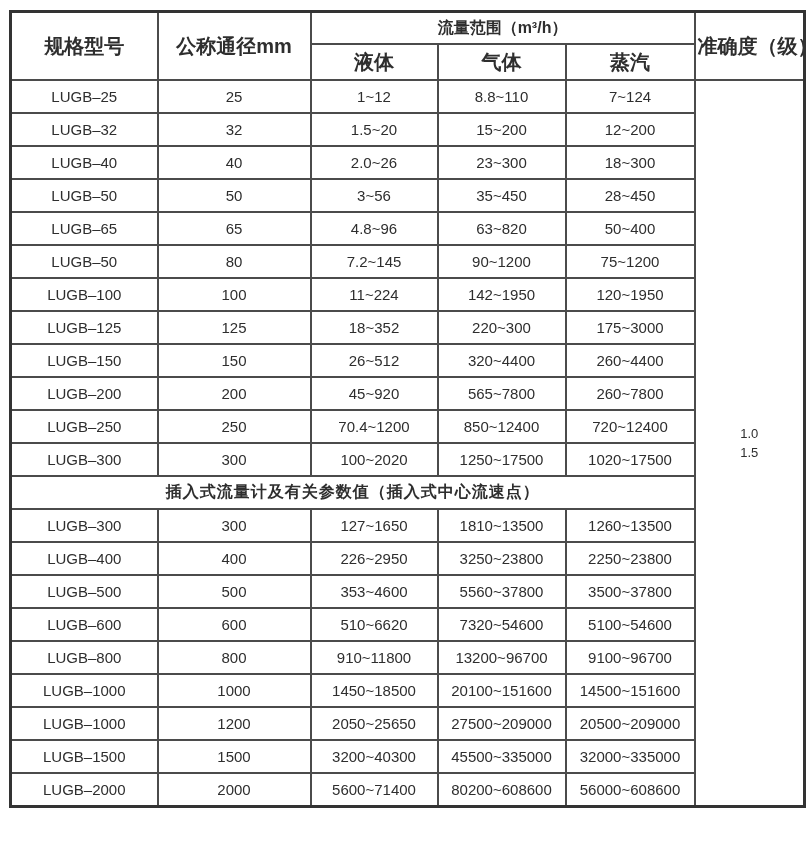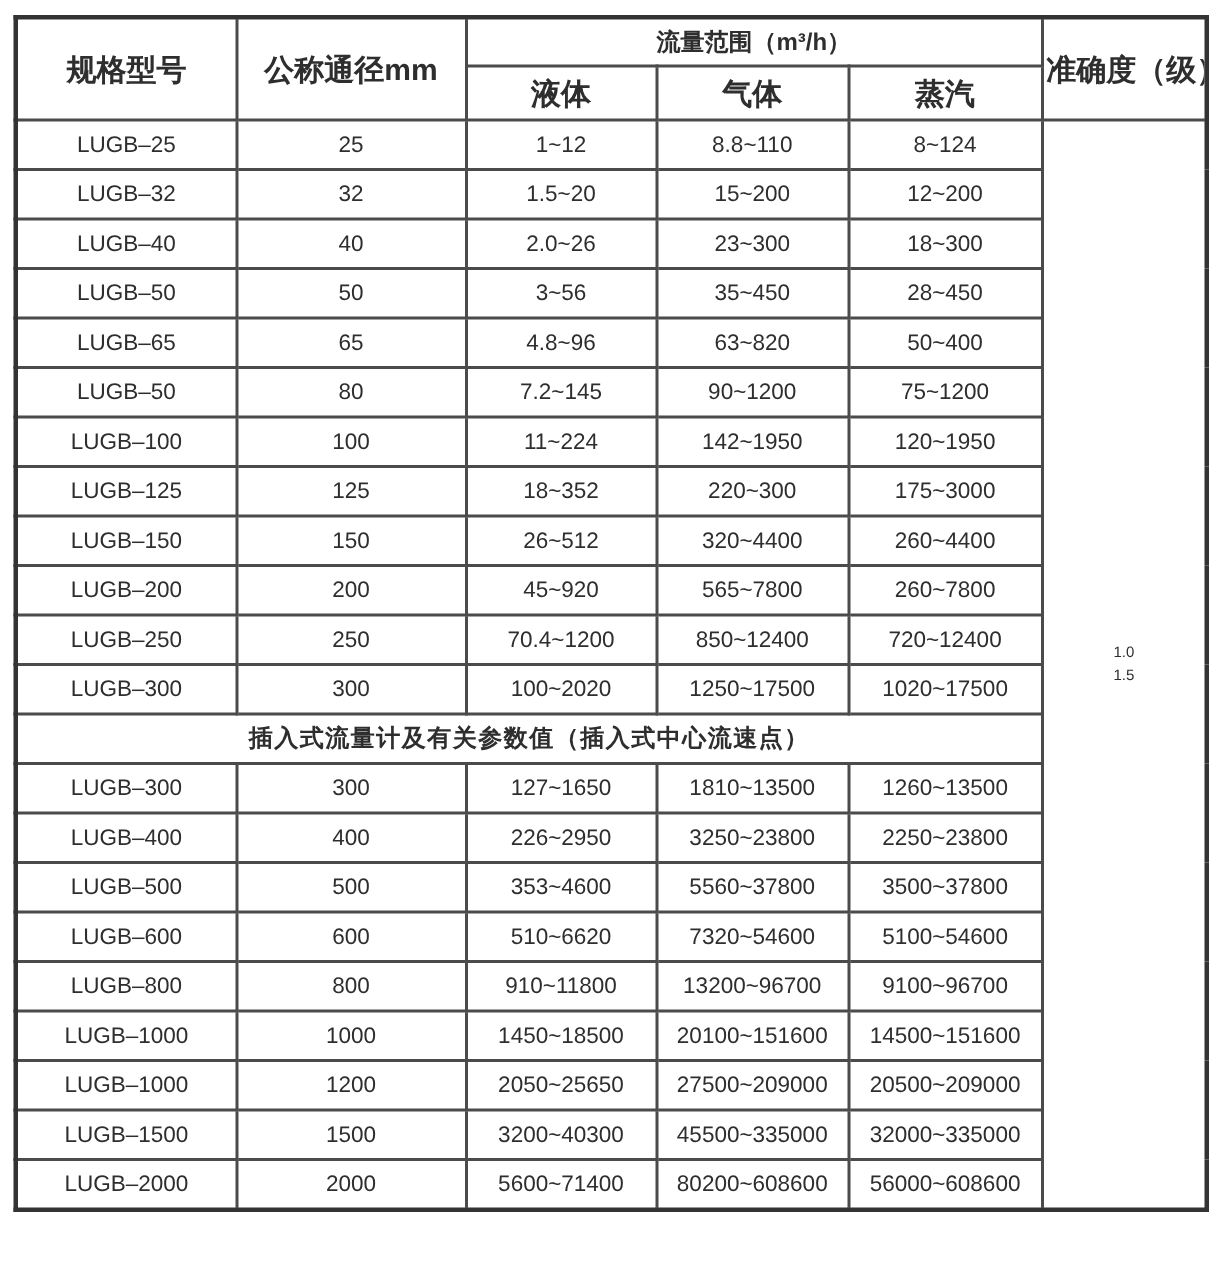--- a/index.html
+++ b/index.html
@@ -36,21 +36,21 @@
   tbody td { height: 31px; font-size: 15px; font-weight: 400; }
   td.section-divider {
     font-size: 16px;
     font-weight: 600;
     letter-spacing: 1px;
   }
   td.accuracy-cell {
     vertical-align: middle;
   }
   td.accuracy-cell div {
-    font-size: 10px;
+    font-size: 13px;
     line-height: 1.5;
   }
 </style>
 </head>
 <body>
 
 <div class="page">
   <table class="spec">
     <colgroup>
       <col style="width:147px">
@@ -72,21 +72,21 @@
         <th>气体</th>
         <th>蒸汽</th>
       </tr>
     </thead>
     <tbody id="spec-tbody">
         <tr>
           <td>LUGB–25</td>
           <td>25</td>
           <td>1~12</td>
           <td>8.8~110</td>
-          <td>8~124</td>
+          <td>7~124</td>
           <td rowspan="22" class="accuracy-cell">
             <div>1.0</div>
             <div>1.5</div>
           </td>
         </tr>
         <tr>
           <td>LUGB–32</td>
           <td>32</td>
           <td>1.5~20</td>
           <td>15~200</td>

